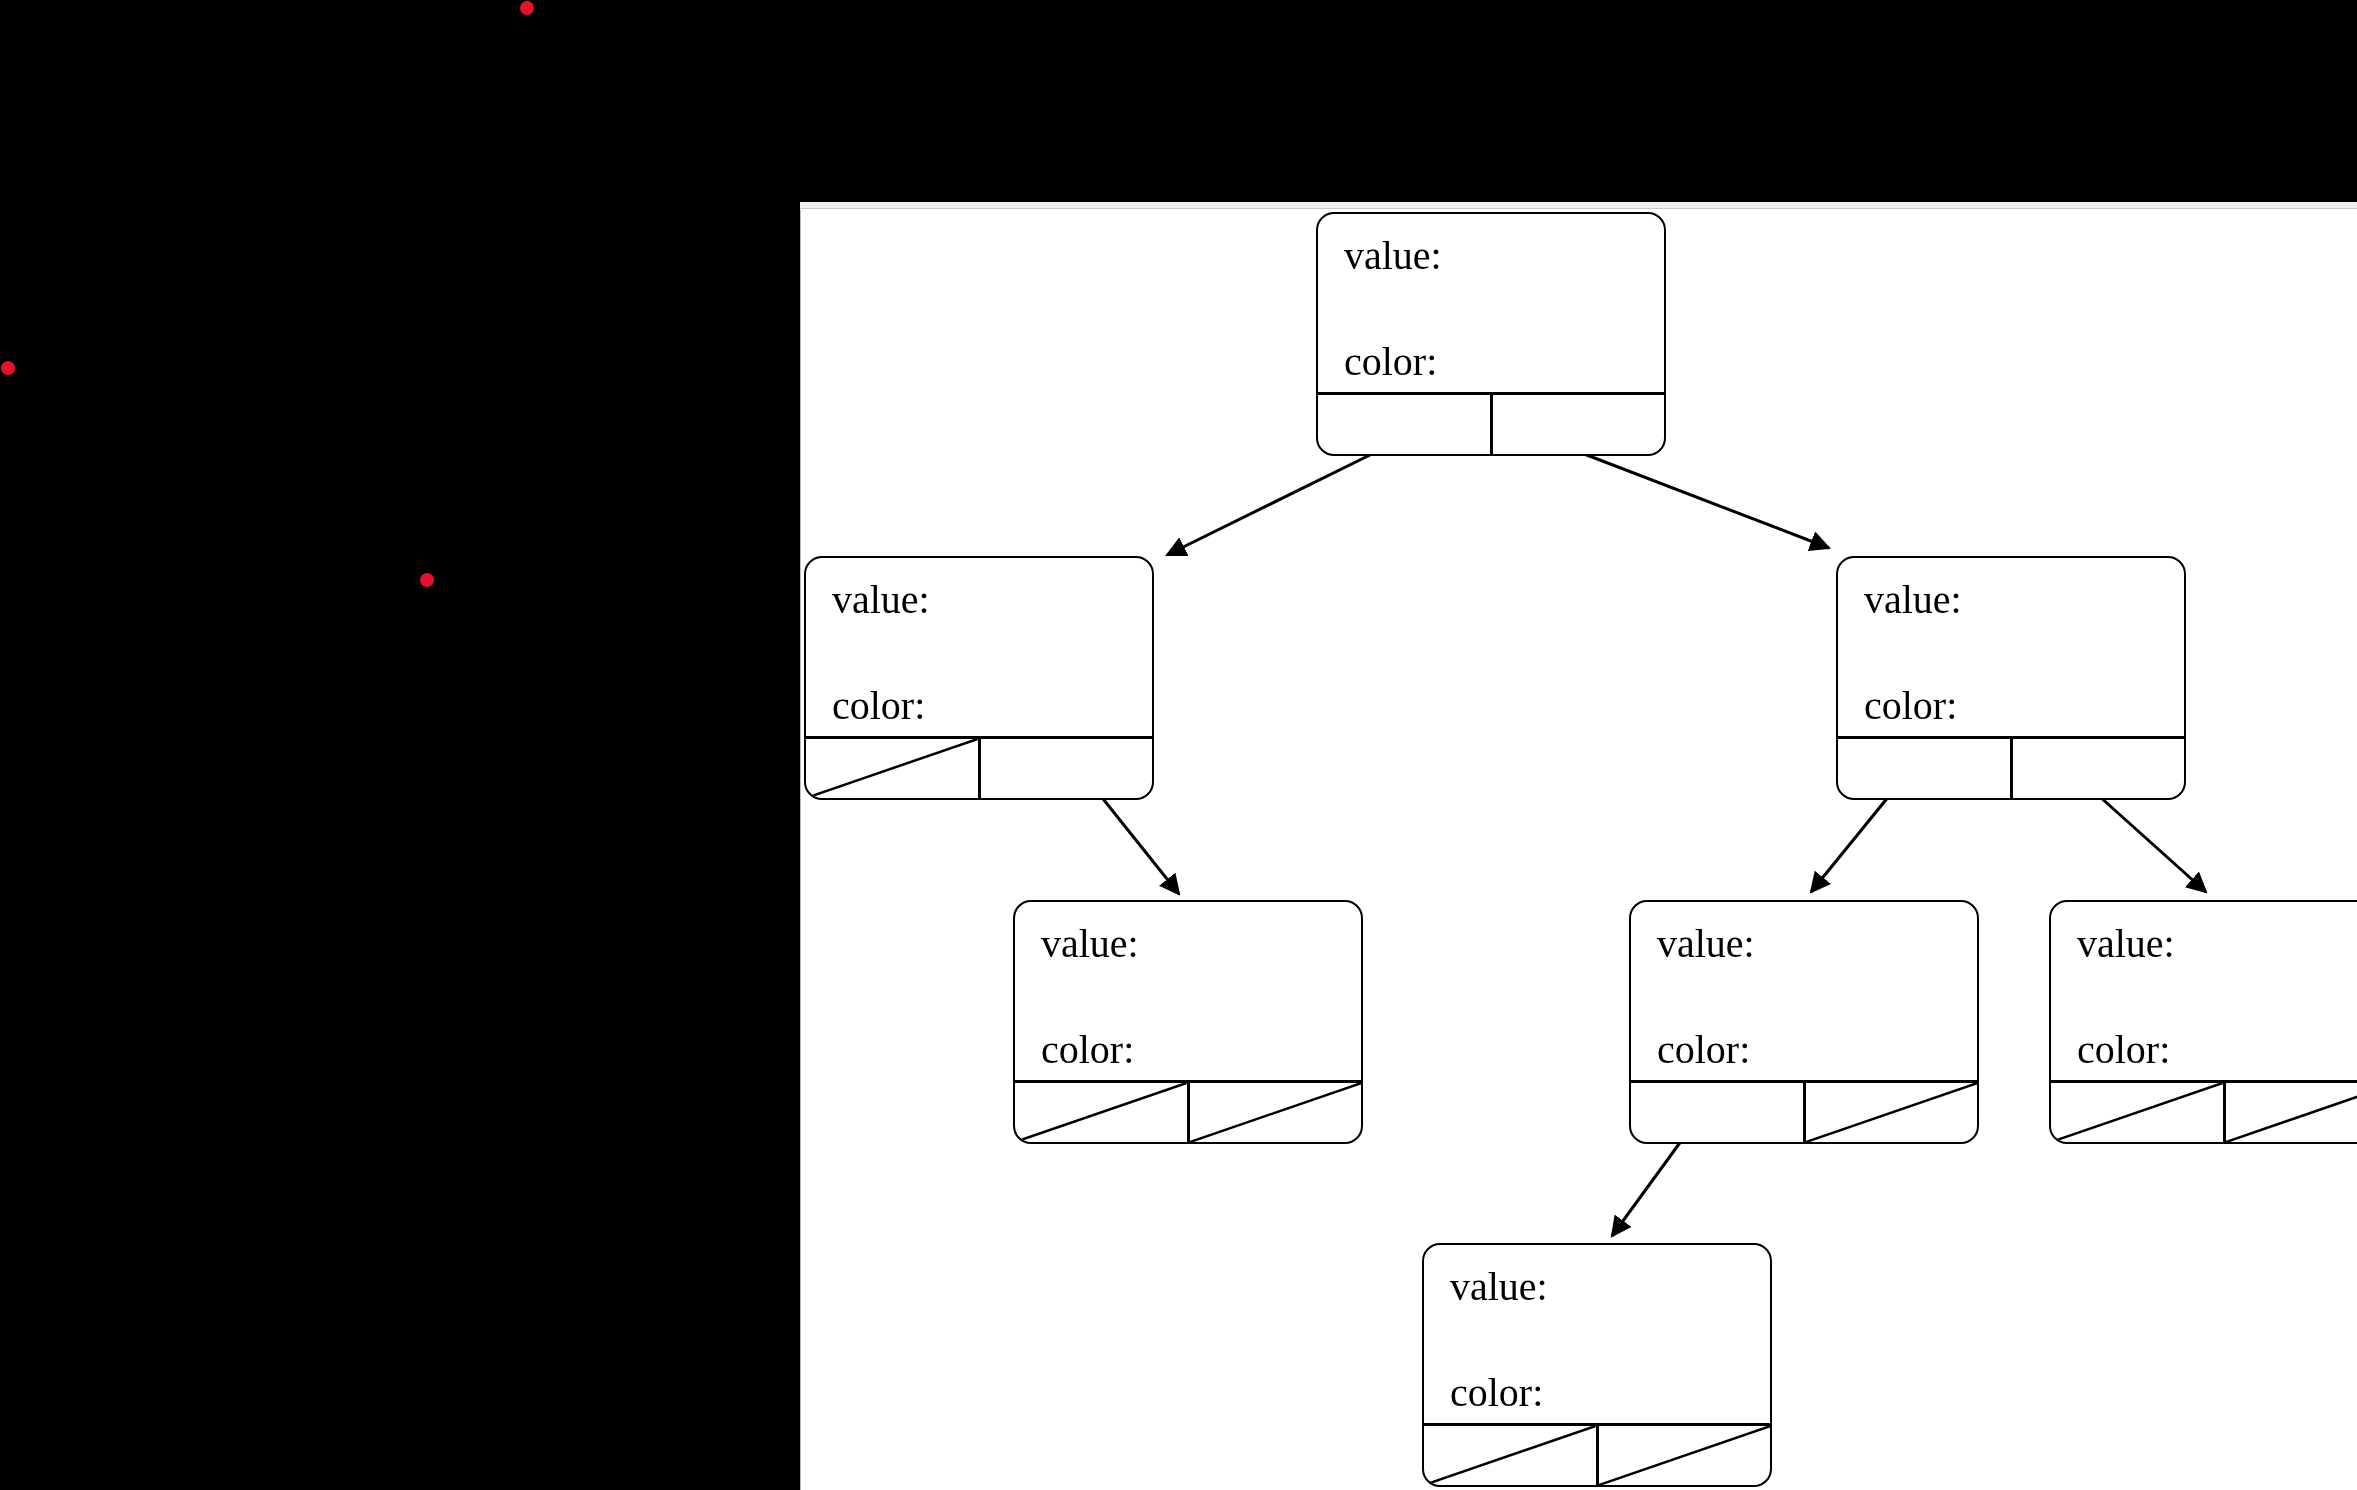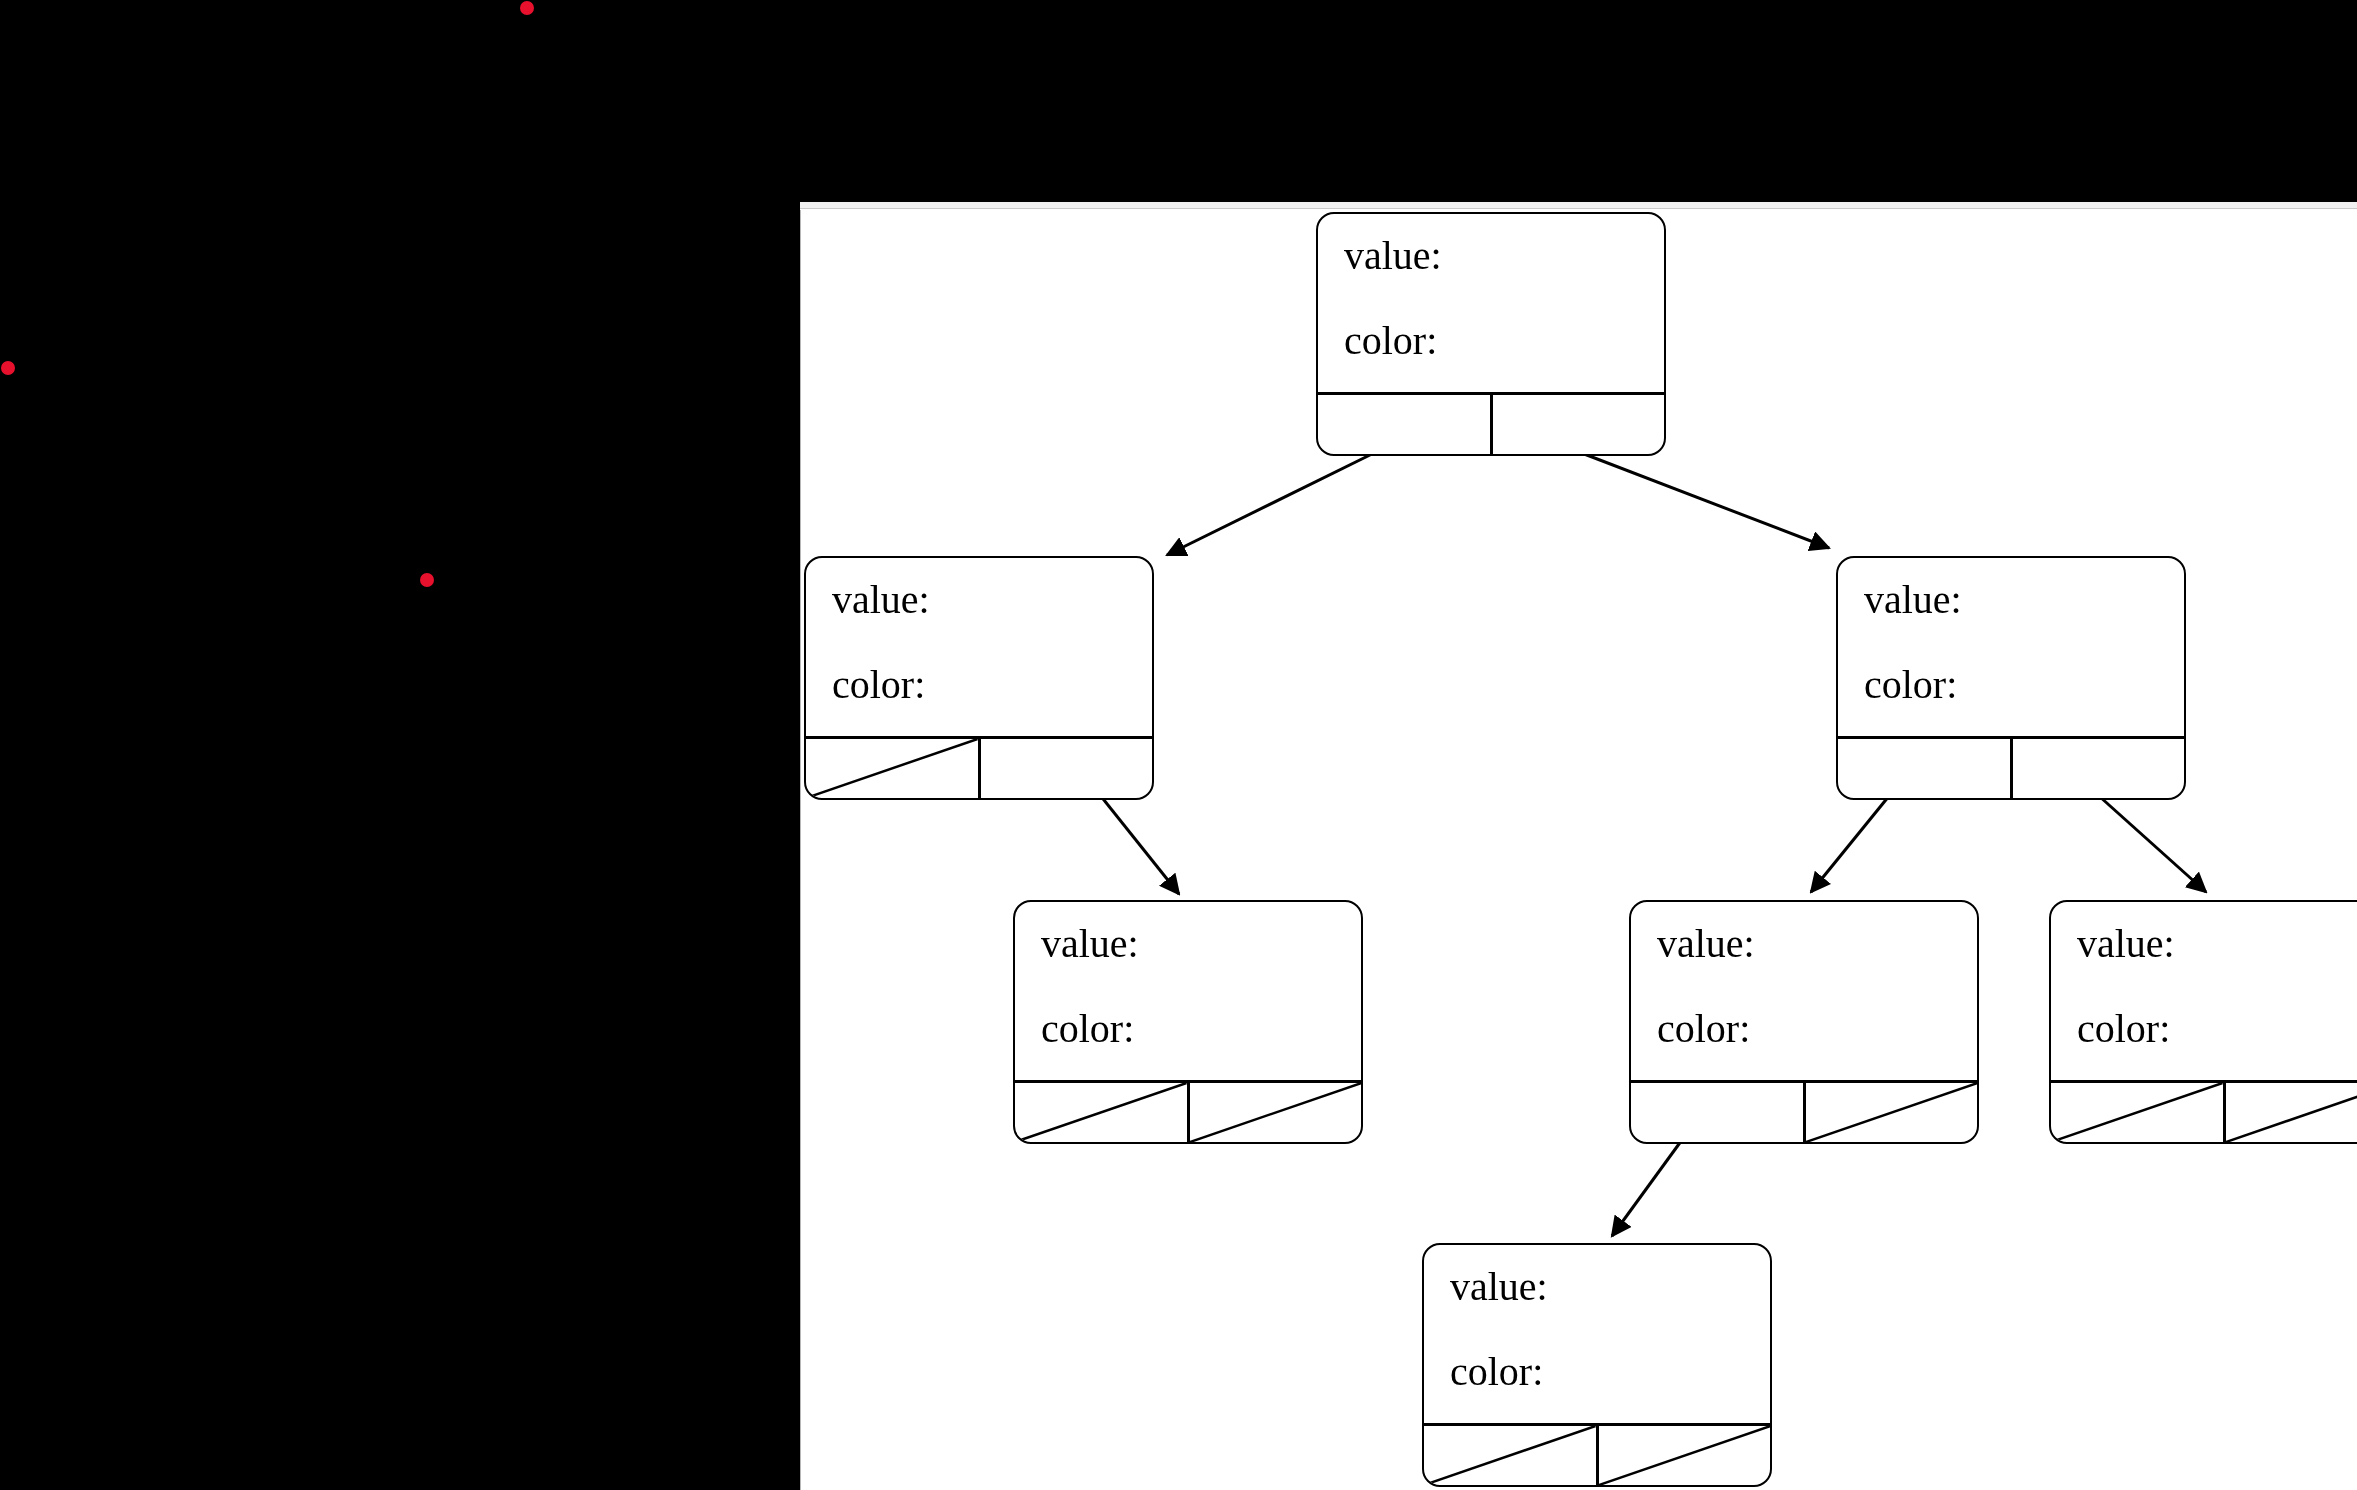--- a/index.html
+++ b/index.html
@@ -76,21 +76,21 @@
     box-sizing: border-box;
     padding: 22px 0 0 26px;
   }
   .field {
     font-size: 40px;
     line-height: 1.0;
     color: #000000;
     white-space: nowrap;
   }
   .field + .field {
-    margin-top: 45px;
+    margin-top: 66px;
   }
   .node-ptrs {
     position: absolute;
     left: 0;
     right: 0;
     bottom: 0;
     display: flex;
     border-top: 3px solid #000000;
     box-sizing: border-box;
   }

